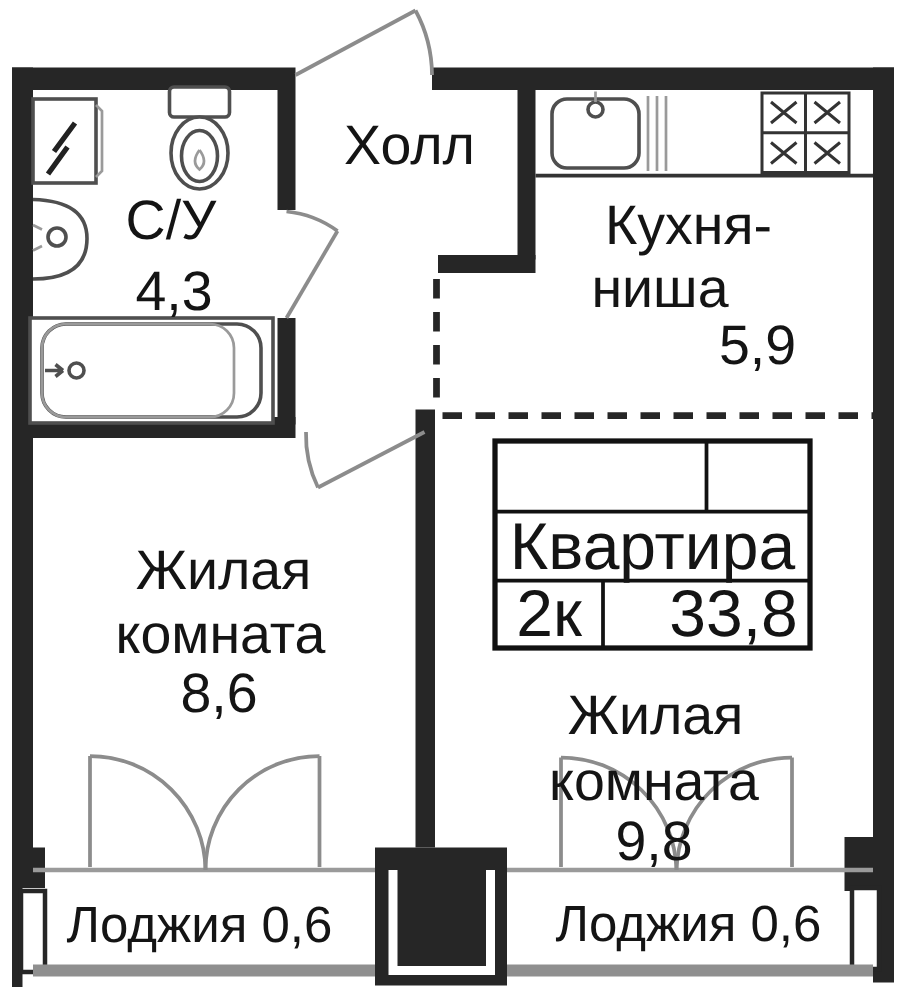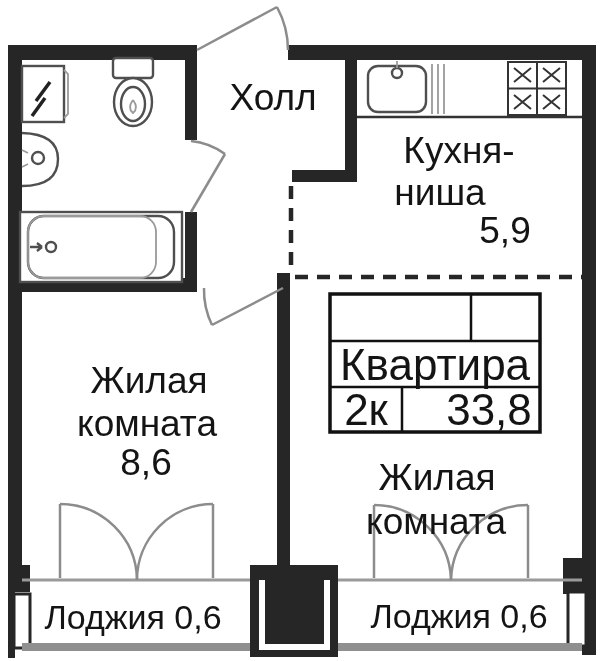--- a/index.html
+++ b/index.html
@@ -142,33 +142,36 @@
       <path class="doorline" d="M374,505 A77,77 0 0 1 451,580"></path>
       <path class="doorline" d="M528,505 A77,77 0 0 0 451,580"></path>
     </g>
 
     <g>
       <rect class="grid" x="330" y="294" width="210" height="138" stroke-width="3.5"></rect>
       <path d="M330,341 L540,341 M330,387 L540,387 M471,294 L471,341 M402,387 L402,432" stroke="#111" stroke-width="2.5" fill="none"></path>
     </g>
   </svg>
 
+  <div class="lbl fs38" style="left:114px;top:147px;">С/У</div>
+  <div class="lbl fs38" style="left:116px;top:194px;">4,3</div>
 
   <div class="lbl fs38" style="left:273px;top:97px;">Холл</div>
 
   <div class="lbl fs38" style="left:459px;top:150px;">Кухня-</div>
   <div class="lbl fs38" style="left:440px;top:192px;">ниша</div>
   <div class="lbl fs38" style="left:505px;top:230px;">5,9</div>
 
   <div class="lbl fs38" style="left:149px;top:380px;">Жилая</div>
   <div class="lbl fs38" style="left:147px;top:423px;">комната</div>
   <div class="lbl fs38" style="left:146px;top:462px;">8,6</div>
 
   <div class="lbl fs38" style="left:437px;top:477px;">Жилая</div>
   <div class="lbl fs38" style="left:436px;top:521px;">комната</div>
+  <div class="lbl fs38" style="left:436px;top:561px;">9,8</div>
 
   <div class="lbl fs35" style="left:133px;top:617px;">Лоджия 0,6</div>
   <div class="lbl fs35" style="left:459px;top:616px;">Лоджия 0,6</div>
 
   <div class="lbl fs37" style="left:435px;top:365px;">Квартира</div>
   <div class="lbl fs37" style="left:366px;top:410px;">2к</div>
   <div class="lbl fs37" style="left:489px;top:410px;">33,8</div>
 
 </div>
 

